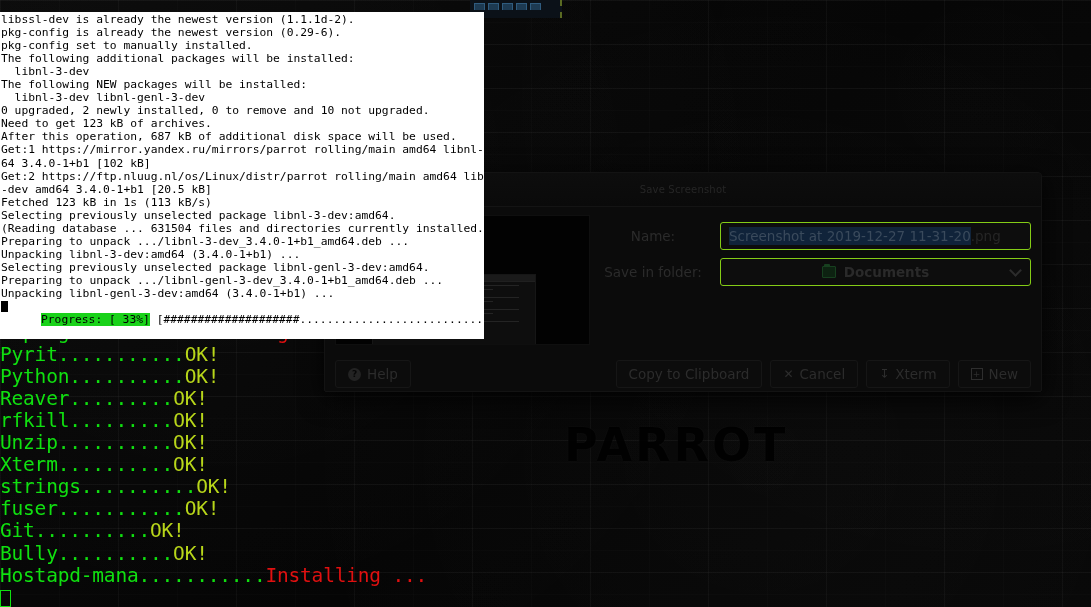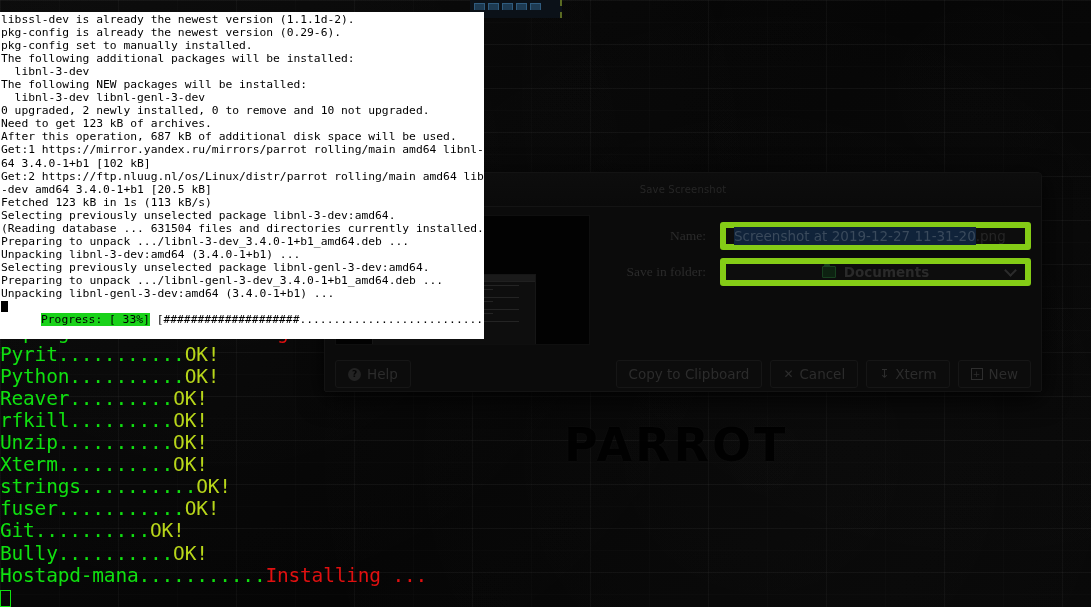--- a/index.html
+++ b/index.html
@@ -165,32 +165,31 @@
     padding-top: 6px;
   }
   .field-row {
     display: flex;
     align-items: center;
     height: 30px;
     margin-bottom: 6px;
   }
   .field-label {
     width: 120px;
-    text-align: right;
+    text-align: center;
     padding-right: 14px;
     color: #2b2b2b;
     font-size: 13.5px;
     flex: none;
-    font-family: Liberation Serif, serif;
   }
   .field-control {
     flex: 1;
     height: 28px;
     background: #0d0d0d;
-    border: 6px solid #84cc16;
+    border: 1px solid #84cc16;
     border-radius: 3px;
     display: flex;
     align-items: center;
     padding: 0 8px;
     color: #2a2a2a;
     font-size: 13.5px;
     position: relative;
   }
   #name-input .sel {
     background: #10233a;

